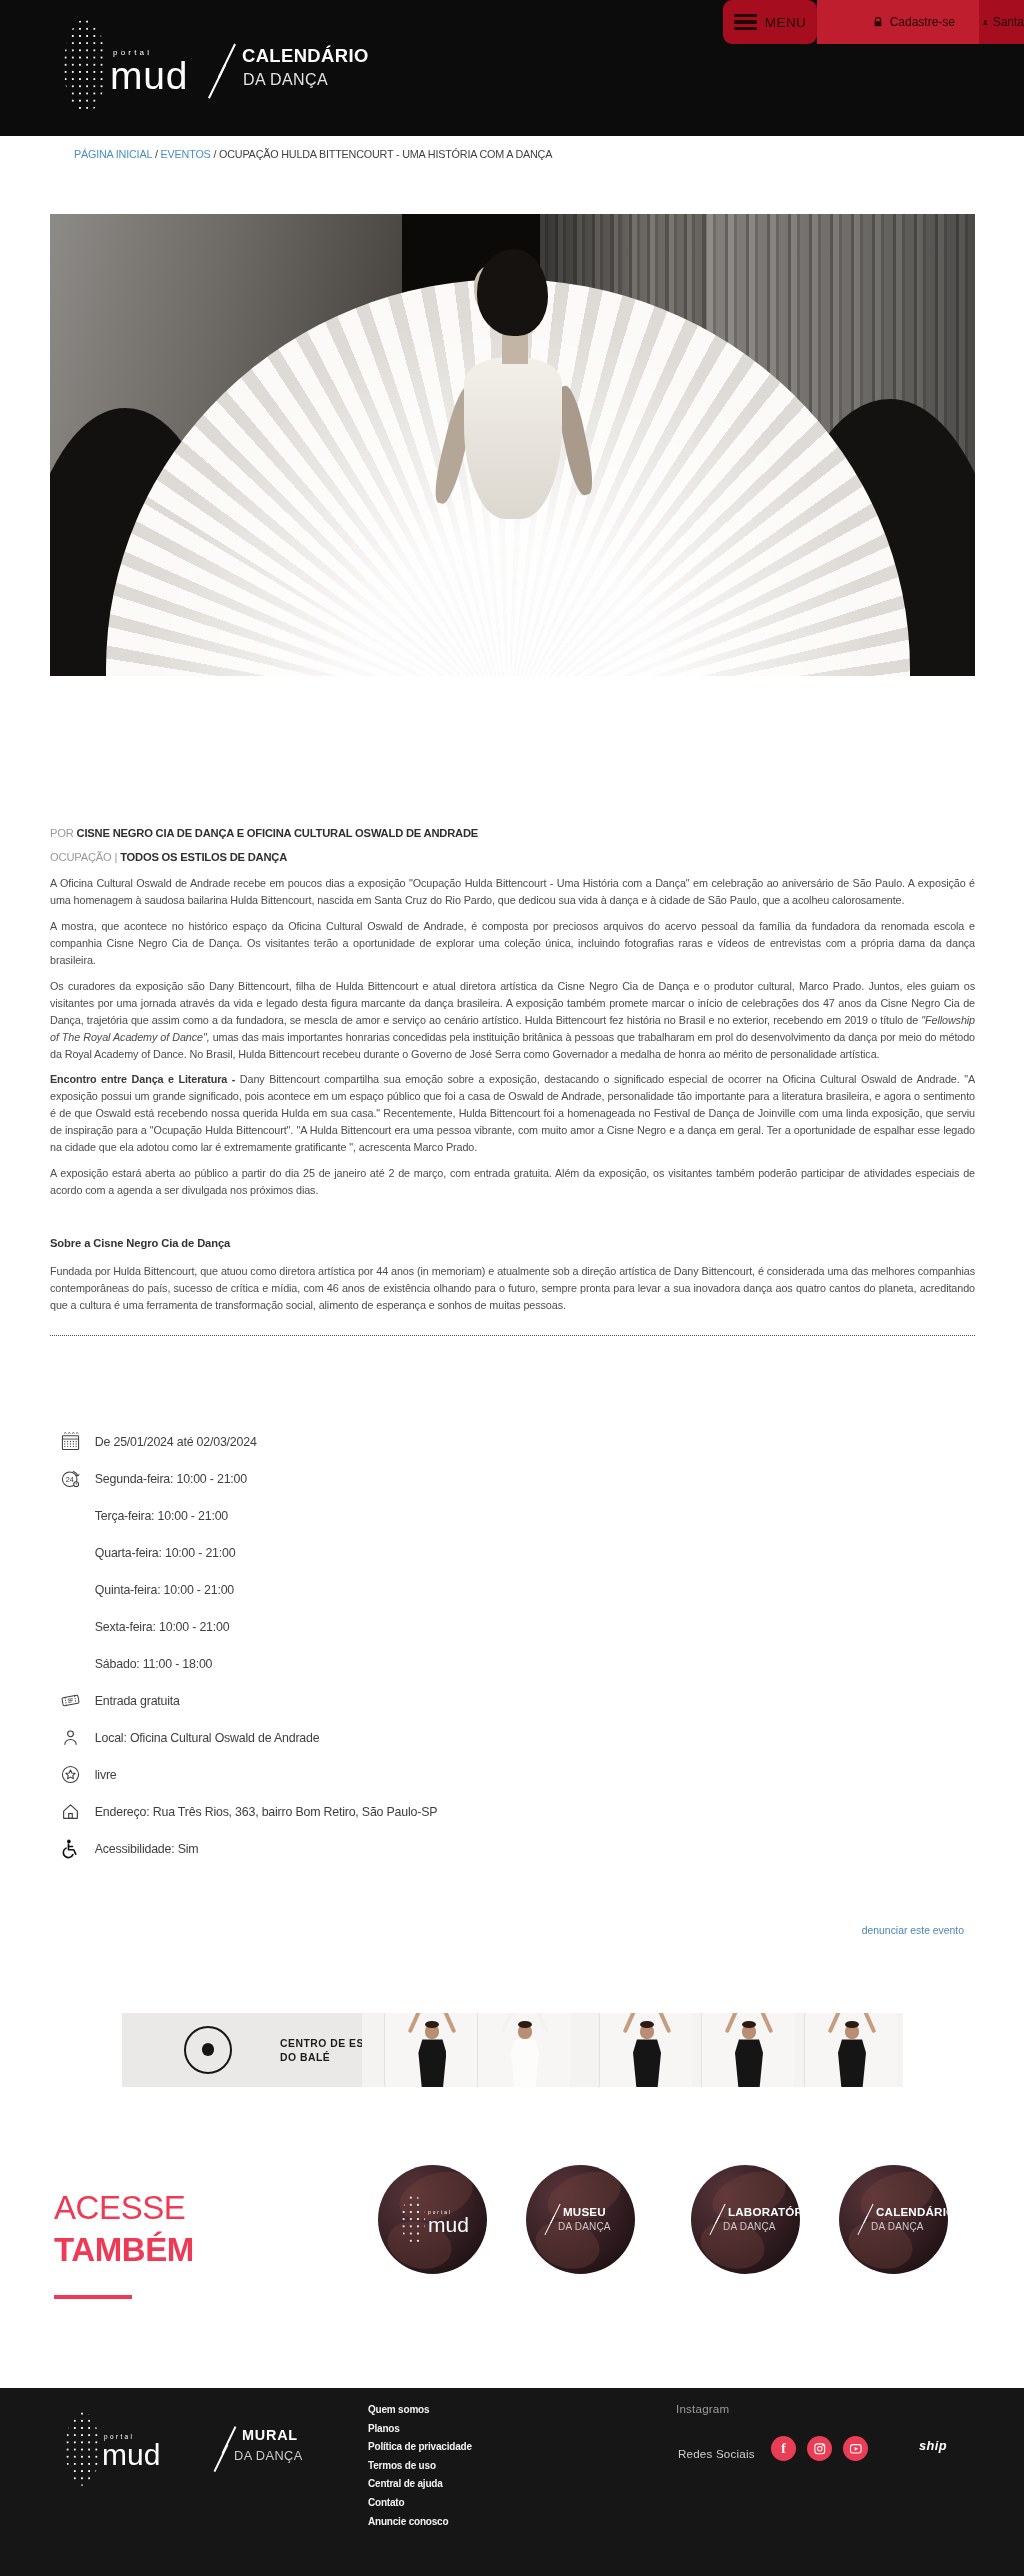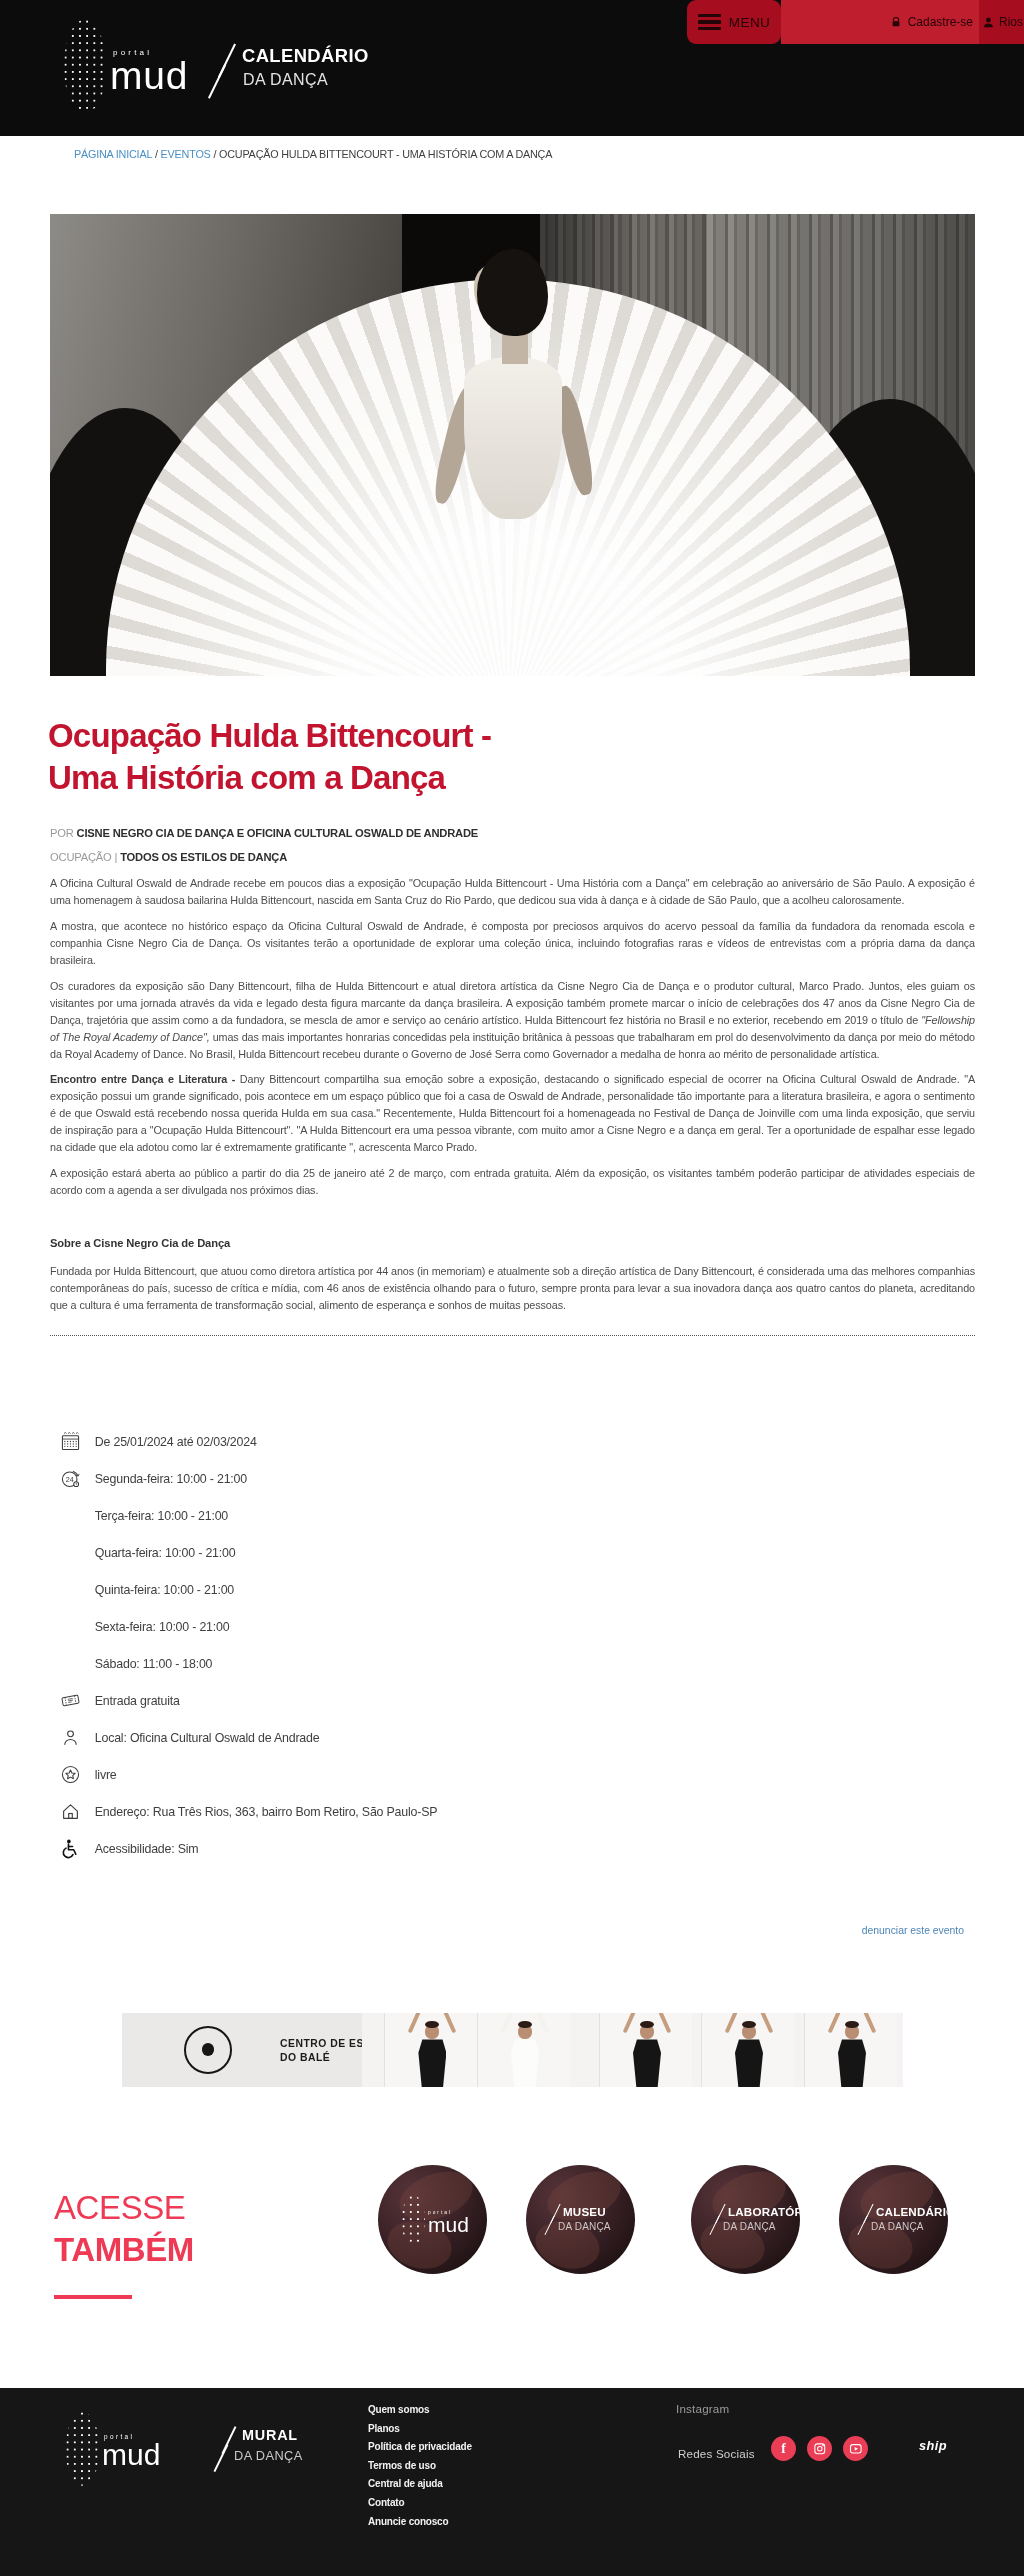--- a/index.html
+++ b/index.html
@@ -18,22 +18,22 @@
   .hdr-slashes{left:218px;top:42px;width:24px;height:56px;}
   .hdr-slashes .s1{height:37px;left:8px;top:0;}
   .hdr-slashes .s2{height:37px;left:-1.6px;top:21px;}
   .hdr-cal{position:absolute;left:242px;top:45px;color:#fff;font-size:18.4px;font-weight:600;letter-spacing:0.4px;}
   .hdr-cal2{position:absolute;left:243px;top:71px;color:#e3e3e3;font-size:16px;font-weight:300;letter-spacing:0.4px;}
 
   .redbar{position:absolute;top:0;right:0;height:44px;display:flex;}
   .menu-block{width:94px;background:#a60d1f;display:flex;align-items:center;justify-content:center;gap:8px;cursor:pointer;border-radius:9px;}
   .burger span{display:block;width:23px;height:3.2px;background:#240406;margin:3.2px 0;border-radius:0.8px;}
   .menu-label{color:#240406;font-size:13.6px;letter-spacing:0.4px;}
-  .signup-block{width:198px;background:#bf1e2e;display:flex;align-items:center;justify-content:flex-end;
-                gap:5.6px;padding-right:6px;box-sizing:border-box;cursor:pointer;}
+  .signup-block{width:162px;background:#bf1e2e;display:flex;align-items:center;justify-content:flex-end;
+                gap:5.6px;padding-right:24px;box-sizing:border-box;cursor:pointer;}
   .signup-label,.login-label{color:#240406;font-size:12px;}
   .login-block{width:45px;background:#a60d1f;display:flex;align-items:center;gap:4px;padding-left:3.2px;
                box-sizing:border-box;overflow:hidden;cursor:pointer;}
 
   
   .breadcrumb{position:absolute;top:136px;left:0;width:1024px;height:35px;background:#fff;
               display:flex;align-items:center;padding-left:50px;box-sizing:border-box;
               font-size:10.8px;letter-spacing:-0.2px;margin-left:24px;}
   .bc-link{color:#4a8fc2;cursor:pointer;}
   .bc-sep{color:#3f3f3f;white-space:pre;}
@@ -178,21 +178,21 @@
           <path d="M4.5 7 V5.5 a3.5 3.5 0 0 1 7 0 V7" fill="none" stroke="#240406" stroke-width="1.6"></path>
           <rect x="3.5" y="7" width="9" height="6.5" rx="1" fill="#240406"></rect>
         </svg>
         <span class="signup-label">Cadastre-se</span>
       </div>
       <div class="login-block">
         <svg width="12.8" height="12.8" viewBox="0 0 16 16">
           <circle cx="8" cy="5" r="3" fill="#240406"></circle>
           <path d="M2.5 14 a5.5 4.5 0 0 1 11 0 Z" fill="#240406"></path>
         </svg>
-        <span class="login-label">Rios</span>
+        <span class="login-label">Santa</span>
       </div>
     </div>
   </header>
 
   <nav class="breadcrumb">
       <span class="bc-link">PÁGINA INICIAL</span>
       <span class="bc-sep"> / </span>
       <span class="bc-link">EVENTOS</span>
       <span class="bc-sep"> / </span>
       <span class="bc-current">OCUPAÇÃO HULDA BITTENCOURT - UMA HISTÓRIA COM A DANÇA</span>
@@ -209,24 +209,20 @@
     <div class="sofa-arm-r"></div>
     <div class="skirt"></div>
     <div class="arm-left"></div>
     <div class="arm-right"></div>
     <div class="bodice"></div>
     <div class="neck"></div>
     <div class="face"></div>
     <div class="hair"></div>
   </div>
 
-  <h1 class="title" style="margin:0;">
-    <span style="display:block">Ocupação Hulda Bittencourt -</span>
-    <span style="display:block">Uma História com a Dança</span>
-  </h1>
   <div class="byline">
     <span>POR </span><b>CISNE NEGRO CIA DE DANÇA E OFICINA CULTURAL OSWALD DE ANDRADE</b>
   </div>
   <div class="category">
     <span>OCUPAÇÃO | </span><b>TODOS OS ESTILOS DE DANÇA</b>
   </div>
 
   <div class="body-copy">
     <div>
         <p><span>A Oficina Cultural Oswald de Andrade recebe em poucos dias a exposição "Ocupação Hulda Bittencourt - Uma História com a Dança" em celebração ao aniversário de São Paulo. A exposição é uma homenagem à saudosa bailarina Hulda Bittencourt, nascida em Santa Cruz do Rio Pardo, que dedicou sua vida à dança e à cidade de São Paulo, que a acolheu calorosamente.</span></p>

